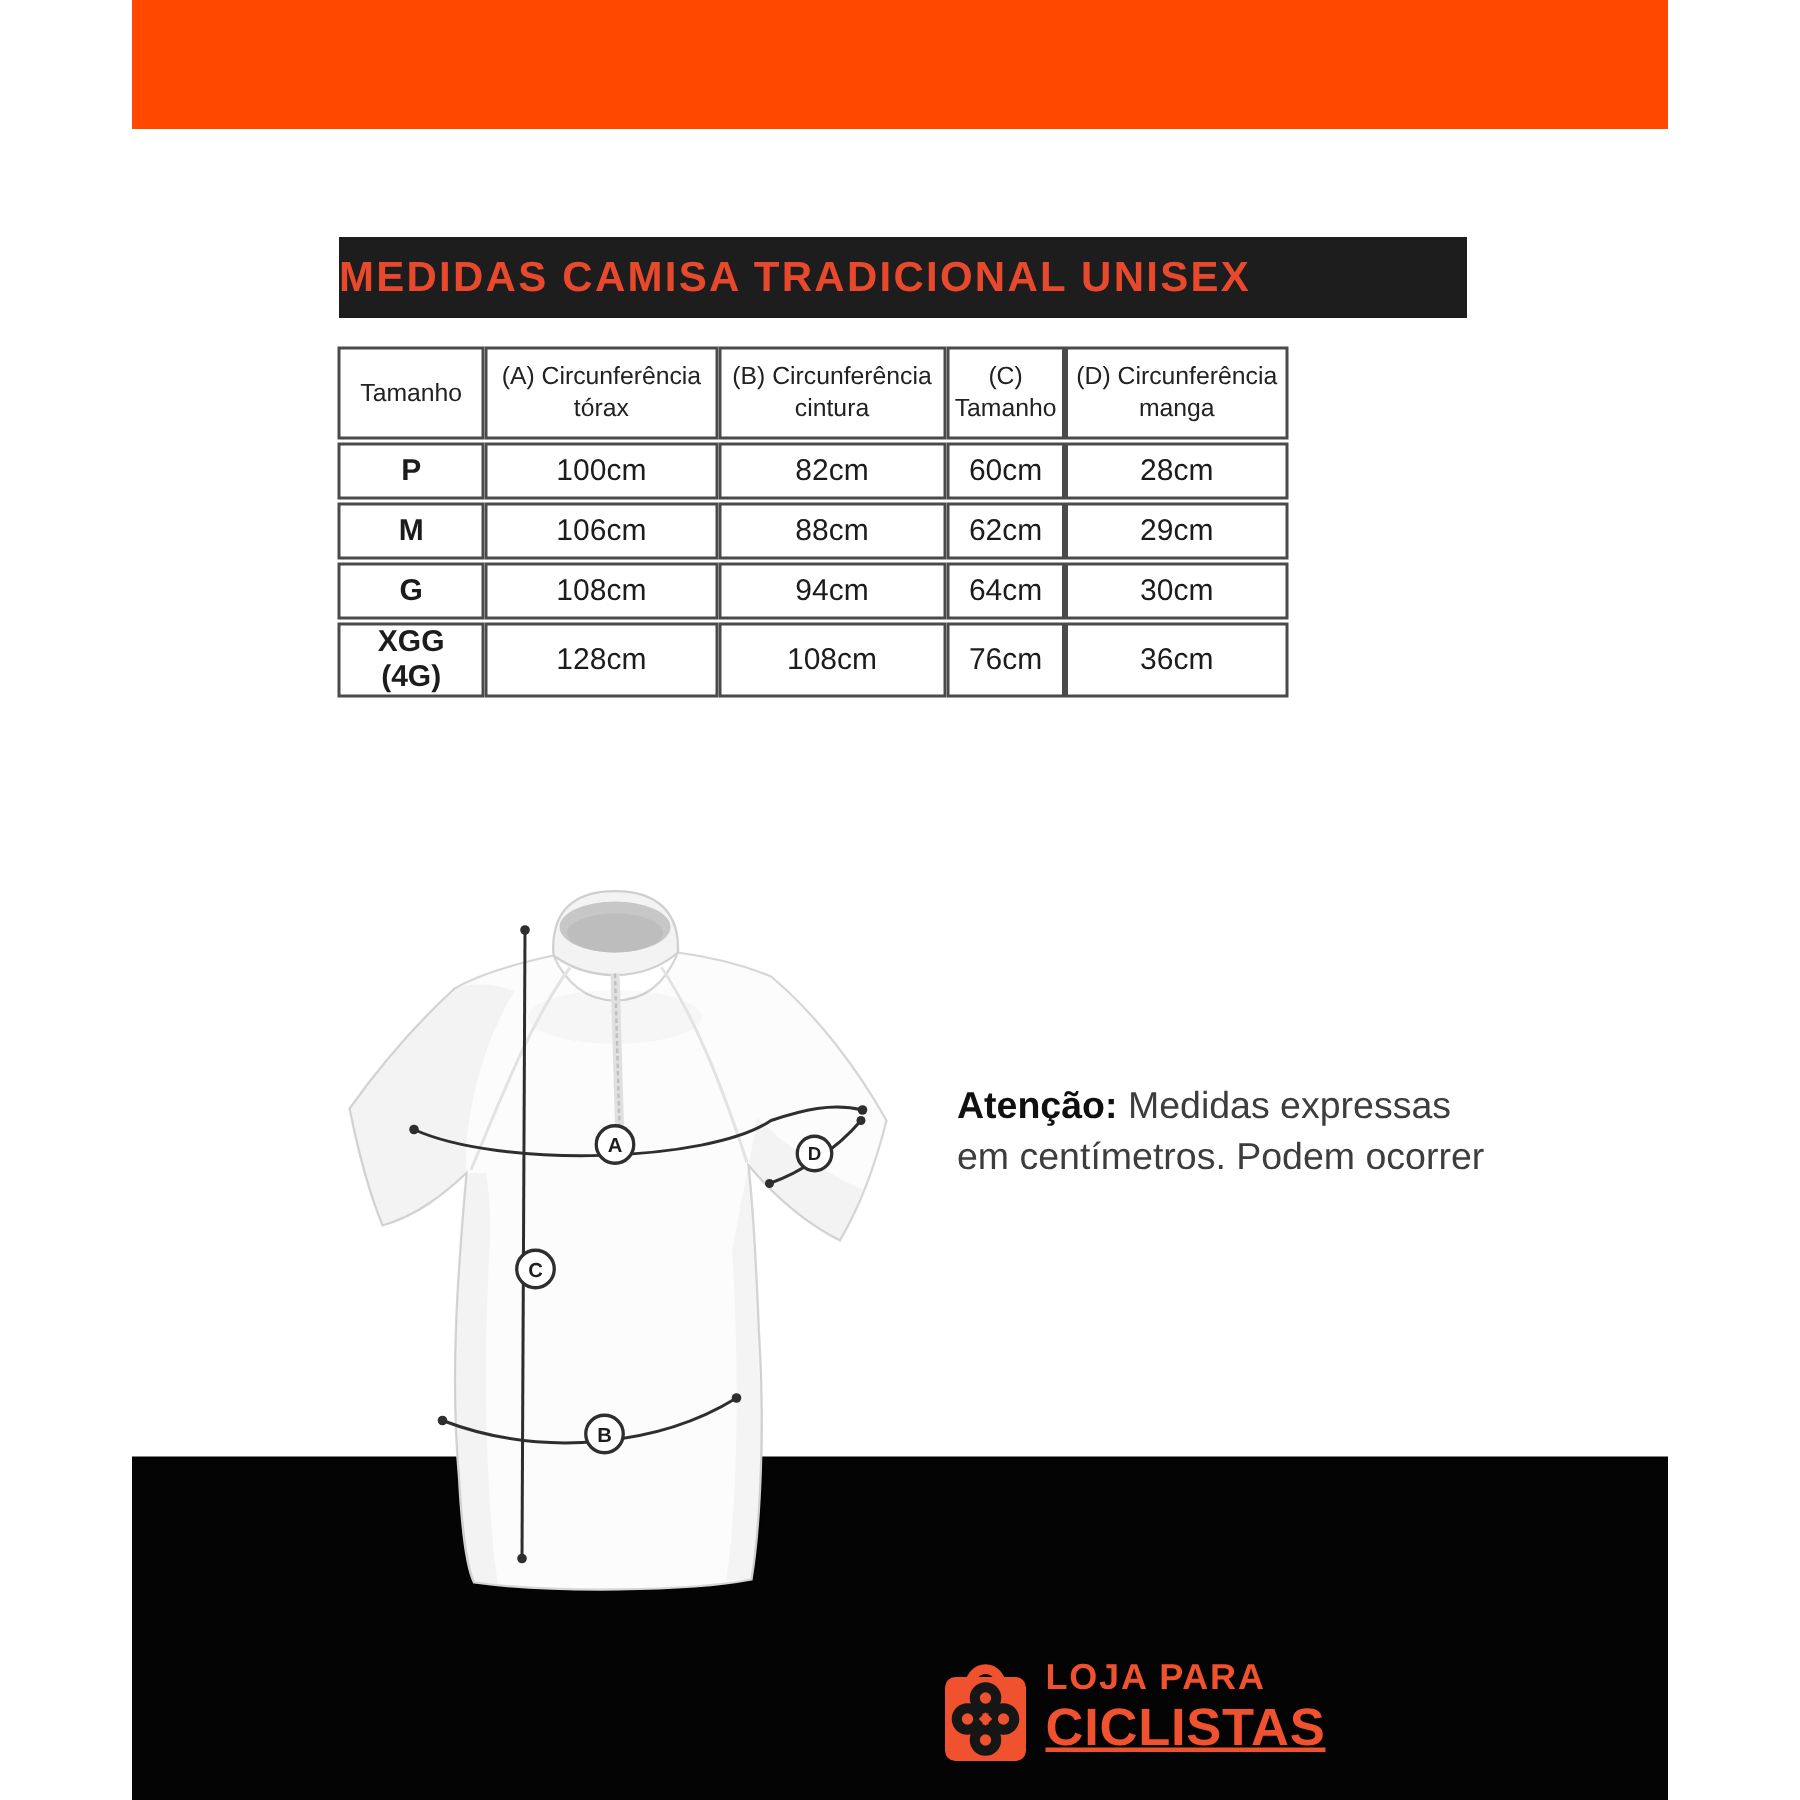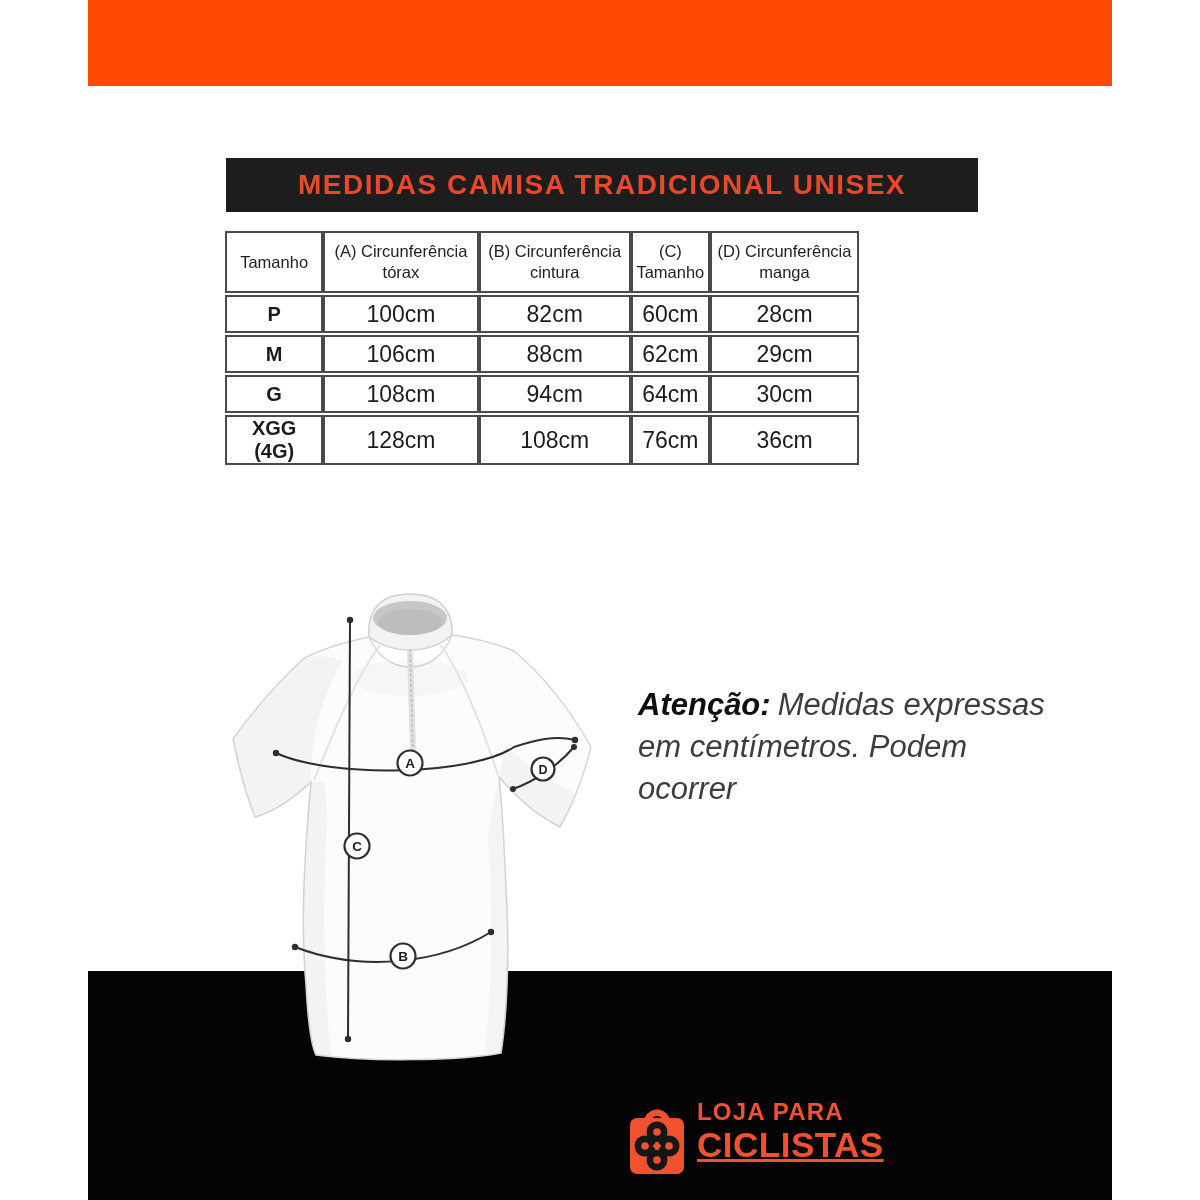--- a/index.html
+++ b/index.html
@@ -5,42 +5,42 @@
   html,body{margin:0;padding:0;background:#fff;}
   .page{
     position:relative;width:1200px;height:1200px;background:#ffffff;
     font-family:"Liberation Sans","DejaVu Sans",sans-serif;overflow:hidden;
   }
   .orange-band{position:absolute;left:88px;top:0;width:1024px;height:86px;background:#FF4800;}
   .black-band{position:absolute;left:88px;top:971px;width:1024px;height:229px;background:#040404;}
 
   .title-bar{
     position:absolute;left:226px;top:158px;width:752px;height:54px;background:#1d1d1d;
-    display:flex;align-items:center;justify-content:center;
+    display:flex;align-items:center;justify-content:flex-start;
   }
   .title-bar span{color:#E8492C;font-weight:bold;font-size:28px;letter-spacing:1.5px;white-space:nowrap;}
 
   table.size-table{
     position:absolute;left:225px;top:229px;width:634px;
     border-collapse:separate;border-spacing:0 2px;table-layout:fixed;
   }
   .size-table th,.size-table td{
     border:2px solid #4a4a4a;background:#fff;text-align:center;vertical-align:middle;
     color:#1c1c1c;padding:0 3px;overflow:hidden;
   }
   .size-table th{font-size:16.5px;font-weight:normal;height:58px;line-height:1.25;color:#222;}
-  .size-table td{font-size:23px;height:34px;}
+  .size-table td{font-size:20px;height:34px;}
   .size-table td.size{font-weight:bold;font-size:20px;}
 
-  .attention{position:absolute;left:638px;top:684px;width:410px;font-size:31px;line-height:1.36;color:#3d3d3d;font-style:italic;}
+  .attention{position:absolute;left:638px;top:720px;width:410px;font-size:25px;line-height:1.36;color:#3d3d3d;}
   .attention b{color:#101010;margin-right:7px;}
 
   .shirt{position:absolute;left:183px;top:583px;width:437px;height:482px;}
 
-  .logo{position:absolute;left:628px;top:1100px;display:flex;gap:11px;}
+  .logo{position:absolute;left:628px;top:1100px;display:flex;align-items:center;gap:11px;}
   .logo-text{display:flex;flex-direction:column;}
   .logo-line1{font-size:24px;font-weight:bold;color:#F0512F;letter-spacing:1.2px;line-height:1;}
   .logo-line2{font-size:35px;font-weight:bold;color:#F0512F;letter-spacing:0.5px;line-height:1;margin-top:3px;text-decoration:underline;}
 </style>
 </head>
 <body>
 
 <div class="page">
 
   <div class="orange-band"></div>

